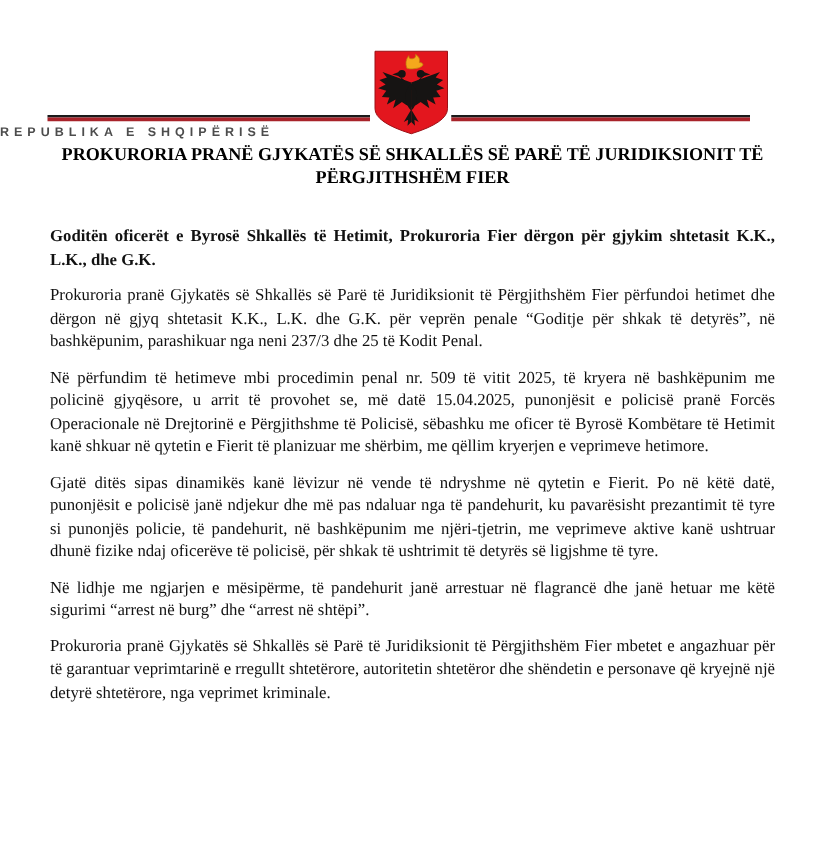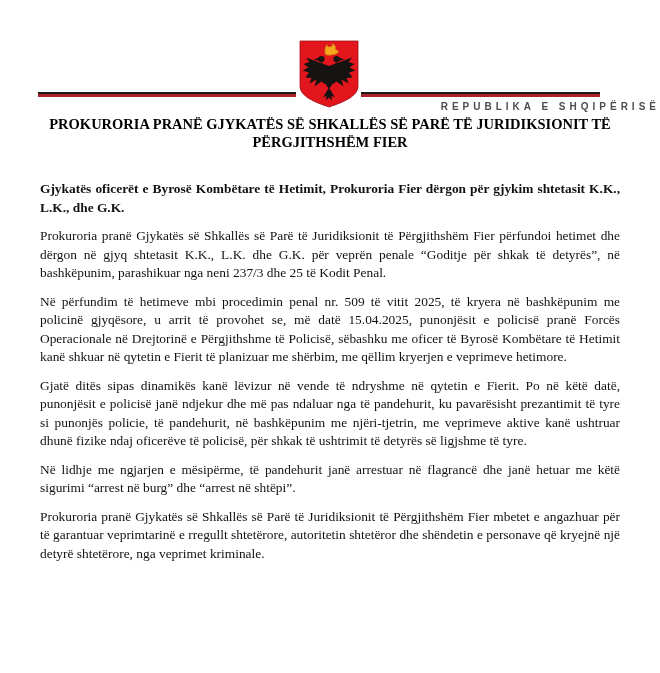--- a/index.html
+++ b/index.html
@@ -24,21 +24,21 @@
     position: absolute;
     top: 92px; height: 0;
     border-top: 2px solid #1a1a1a;
     border-bottom: 3px solid #a8232a;
   }
   .rule-left  { left: 38px;  width: 258px; }
   .rule-right { left: 361px; width: 239px; }
   .republic {
     position: absolute;
     top: 101px; left: 0; width: 660px;
-    text-align: right;
+    text-align: left;
     font-family: "Liberation Sans", sans-serif;
     font-size: 10px; font-weight: bold;
     letter-spacing: 4px;
     color: #4d4d4d;
     white-space: nowrap;
   }
   .title {
     position: absolute;
     top: 116px; left: 40px; width: 580px;
     margin: 0;
@@ -79,21 +79,21 @@
       <use href="#eagle-half" transform="translate(64,0) scale(-1,1)"></use>
     </g>
     <path stroke="#C07D0E" stroke-width="0.6" d="M28.5,14.5 Q26.5,9 30,4.5 Q30,7.5 33,7 Q36,6.5 35.5,3.5 Q39.5,6 38.5,10 Q41,9.5 41.5,12 Q39,15 34,15 Q30.5,15.5 28.5,14.5 Z" fill="#F5A81C"></path>
   </svg>
 
   <div class="republic">REPUBLIKA E SHQIPËRISË</div>
 
   <h1 class="title">PROKURORIA PRANË GJYKATËS SË SHKALLËS SË PARË TË JURIDIKSIONIT TË PËRGJITHSHËM FIER</h1>
 
   <div class="article">
-    <p class="lead">Gjykatës oficerët e Byrosë Kombëtare të Hetimit, Prokuroria Fier dërgon për gjykim shtetasit K.K., L.K., dhe G.K.</p>
+    <p class="lead">Goditën oficerët e Byrosë Shkallës të Hetimit, Prokuroria Fier dërgon për gjykim shtetasit K.K., L.K., dhe G.K.</p>
     <p>Prokuroria pranë Gjykatës së Shkallës së Parë të Juridiksionit të Përgjithshëm Fier përfundoi hetimet dhe dërgon në gjyq shtetasit K.K., L.K. dhe G.K. për veprën penale “Goditje për shkak të detyrës”, në bashkëpunim, parashikuar nga neni 237/3 dhe 25 të Kodit Penal.</p>
     <p>Në përfundim të hetimeve mbi procedimin penal nr. 509 të vitit 2025, të kryera në bashkëpunim me policinë gjyqësore, u arrit të provohet se, më datë 15.04.2025, punonjësit e policisë pranë Forcës Operacionale në Drejtorinë e Përgjithshme të Policisë, sëbashku me oficer të Byrosë Kombëtare të Hetimit kanë shkuar në qytetin e Fierit të planizuar me shërbim, me qëllim kryerjen e veprimeve hetimore.</p>
     <p>Gjatë ditës sipas dinamikës kanë lëvizur në vende të ndryshme në qytetin e Fierit. Po në këtë datë, punonjësit e policisë janë ndjekur dhe më pas ndaluar nga të pandehurit, ku pavarësisht prezantimit të tyre si punonjës policie, të pandehurit, në bashkëpunim me njëri-tjetrin, me veprimeve aktive kanë ushtruar dhunë fizike ndaj oficerëve të policisë, për shkak të ushtrimit të detyrës së ligjshme të tyre.</p>
     <p>Në lidhje me ngjarjen e mësipërme, të pandehurit janë arrestuar në flagrancë dhe janë hetuar me këtë sigurimi “arrest në burg” dhe “arrest në shtëpi”.</p>
     <p>Prokuroria pranë Gjykatës së Shkallës së Parë të Juridiksionit të Përgjithshëm Fier mbetet e angazhuar për të garantuar veprimtarinë e rregullt shtetërore, autoritetin shtetëror dhe shëndetin e personave që kryejnë një detyrë shtetërore, nga veprimet kriminale.</p>
   </div>
 
 </div>
 
 </body></html>

